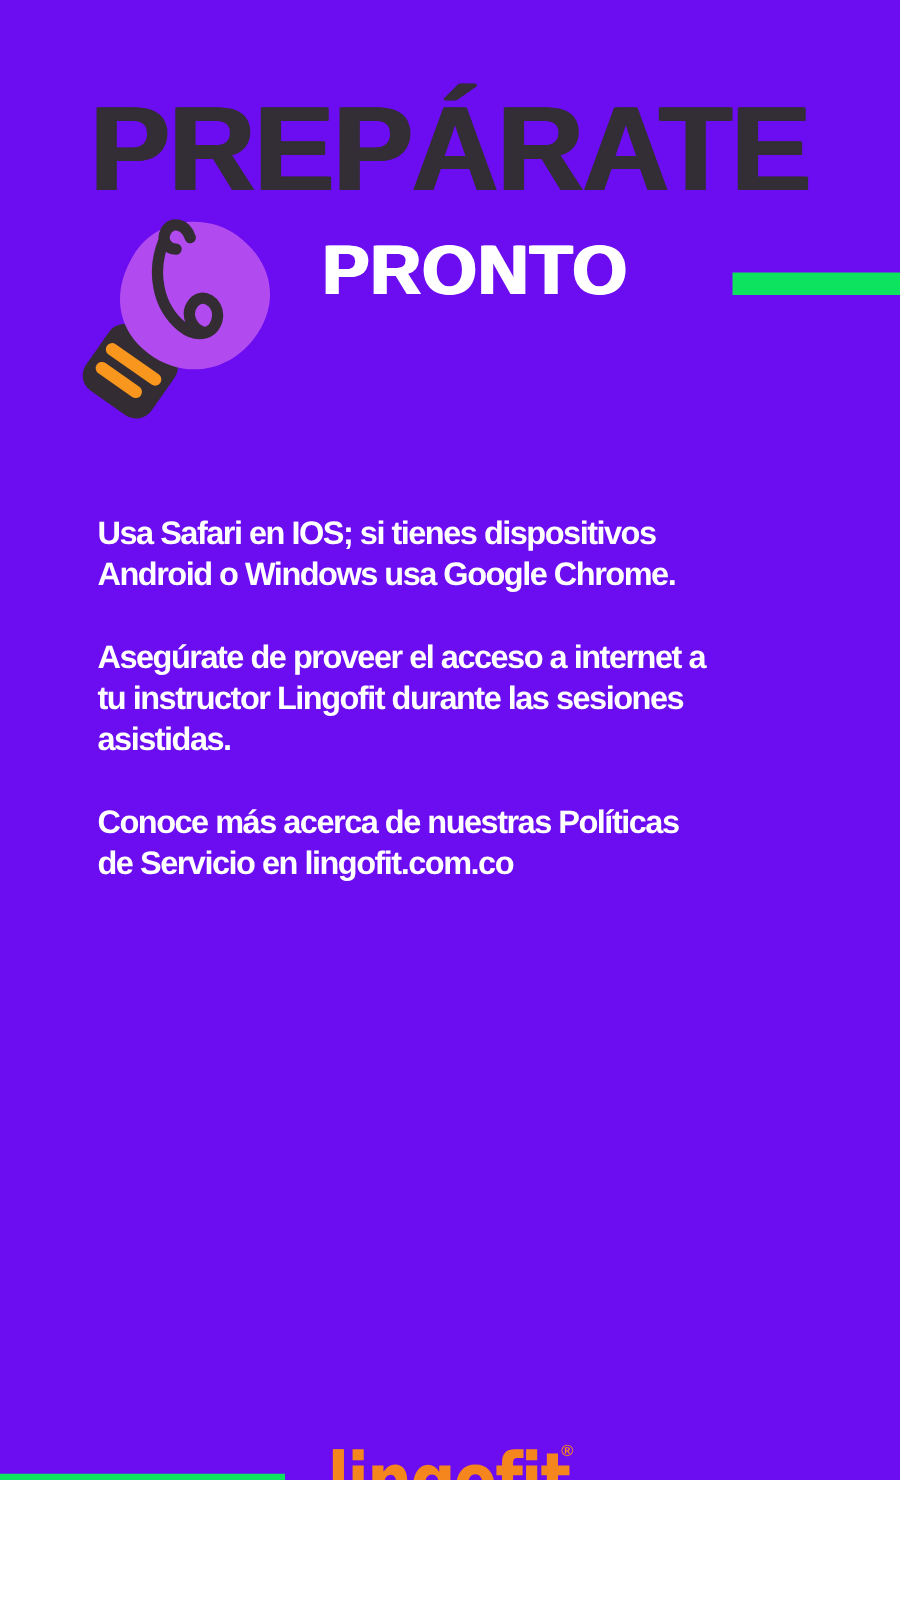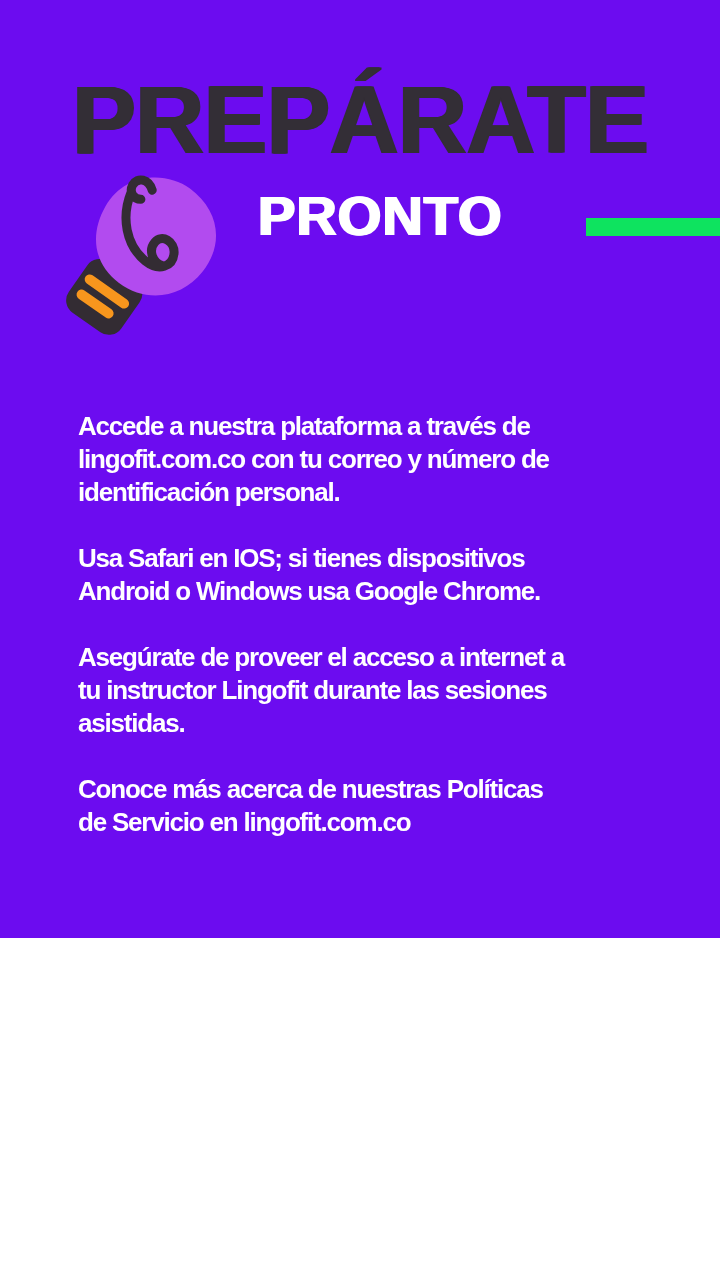--- a/index.html
+++ b/index.html
@@ -9,21 +9,21 @@
     --accent_green:#0ee35f;
     --brand_orange:#f5861e;
     --glove_purple:#b24bef;
     --glove_dark:#332c33;
     --stripe_orange:#f8961d;
     --text_white:#ffffff;
   }
   html,body{margin:0;padding:0;}
   .page{
     position:relative;
-    width:720px;height:938px;
+    width:720px;height:1184px;
     background:var(--background);
     overflow:hidden;
     font-family:"Liberation Sans", sans-serif;
   }
   .hero-title{
     position:absolute;
     left:0;right:0;top:72px;
     text-align:center;
     font-size:96px;
     font-weight:900;
@@ -130,23 +130,20 @@
       <line x1="64" y1="158" x2="97" y2="158" stroke="var(--stripe_orange)" stroke-width="10" stroke-linecap="round"></line>
     </g>
   </svg>
 
   <div class="hero-sub1">PRONTO</div>
 
 
   <div class="bar bar-right"></div>
 
   <div class="body-text">
-    <p>Accede a nuestra plataforma a través de
-lingofit.com.co con tu correo y número de
-identificación personal.</p>
     <p>Usa Safari en IOS; si tienes dispositivos
 Android o Windows usa Google Chrome.</p>
     <p>Asegúrate de proveer el acceso a internet a
 tu instructor Lingofit durante las sesiones
 asistidas.</p>
     <p>Conoce más acerca de nuestras Políticas
 de Servicio en lingofit.com.co</p>
   </div>
 
   <div class="bar bar-left"></div>

